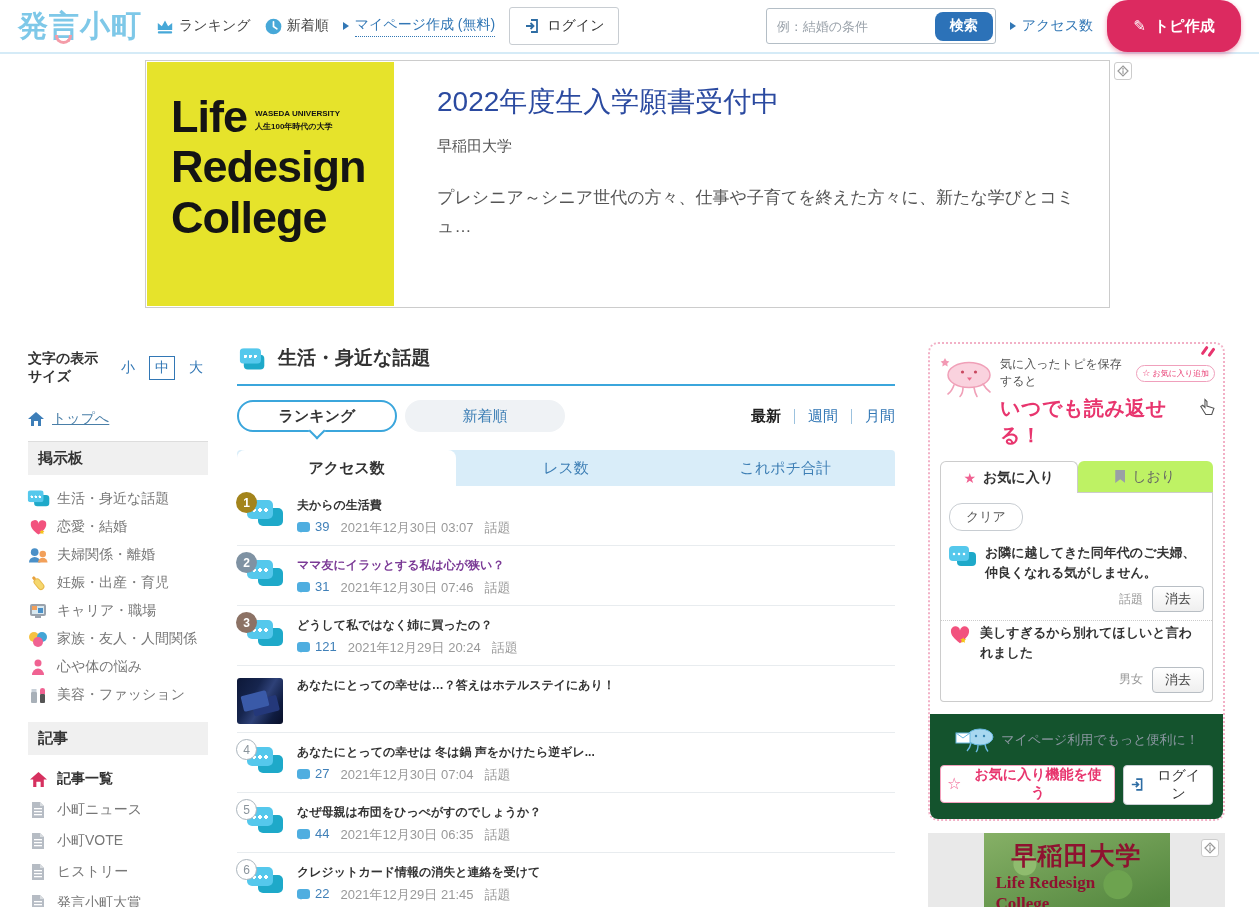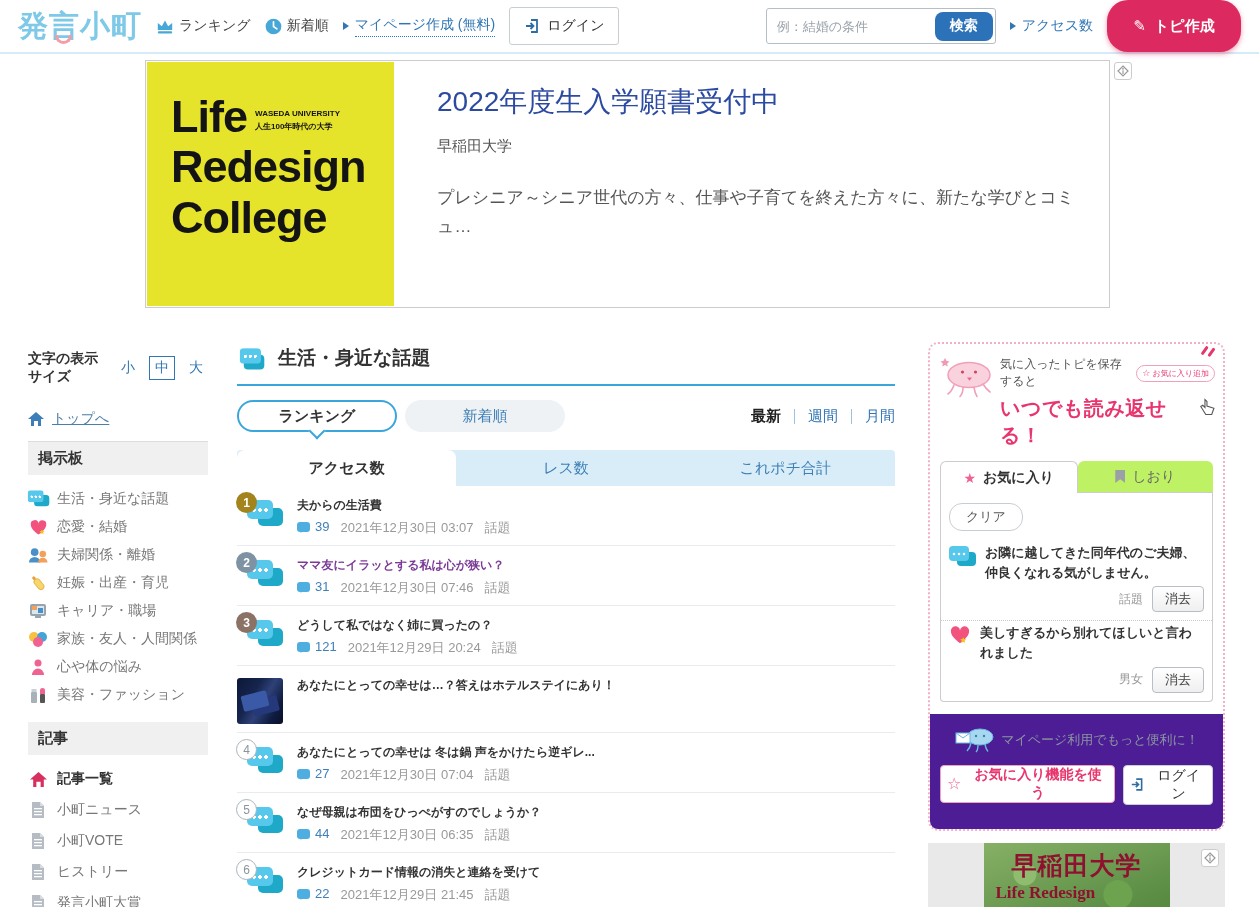--- a/index.html
+++ b/index.html
@@ -138,21 +138,21 @@
   .fav-content { border: 1px solid #CCC; border-top: none; margin: 0 10px 12px; padding: 10px 0 0; border-radius: 0 0 4px 4px; }
   .clear-btn { margin: 0 8px 10px; border: 1px solid #C8CDD2; background: #fff; border-radius: 13px; padding: 4px 16px; font-size: 13px; color: #555; }
   .fav-item { padding: 2px 8px 8px; border-bottom: 1px dotted #CCCCCC; }
   .fav-item:last-child { border-bottom: none; }
   .fav-item-main { display: flex; gap: 9px; }
   .icon-sm { flex: none; margin-top: 2px; }
   .fav-item-title { font-size: 13px; font-weight: bold; color: #333; line-height: 1.55; cursor: pointer; }
   .fav-item-meta { display: flex; justify-content: flex-end; align-items: center; gap: 9px; margin-top: 3px; }
   .fav-tag { font-size: 12px; color: #999; }
   .del-btn { border: 1px solid #B8BEC4; border-radius: 4px; background: linear-gradient(#FFFFFF, #EFEFEF); padding: 3px 12px; font-size: 13px; color: #444; }
-  .fav-promo { background: #4c1d95; padding: 13px 10px 24px; }
+  .fav-promo { background: #14532d; padding: 13px 10px 14px; }
   .promo-text { display: flex; align-items: center; justify-content: center; gap: 7px; font-size: 13px; color: #8A96A0; }
   .promo-buttons { display: flex; gap: 8px; margin-top: 12px; }
   .use-fav-btn { flex: 1; display: flex; align-items: center; justify-content: center; gap: 7px; background: #fff;
     border: 1px solid #F2A0BC; border-radius: 4px; height: 38px; font-size: 14px; font-weight: bold; color: #E8356E; }
   .use-fav-btn::before { content: "☆"; color: #F06292; font-size: 16px; font-weight: normal; }
   .promo-login-btn { display: flex; align-items: center; justify-content: center; gap: 7px; background: #fff;
     border: 1px solid #C8CDD2; border-radius: 4px; width: 90px; font-size: 14px; color: #333; }
 
   
   .side-ad { position: relative; margin-top: 12px; background: #E9E9E9; height: 215px; cursor: pointer; }

